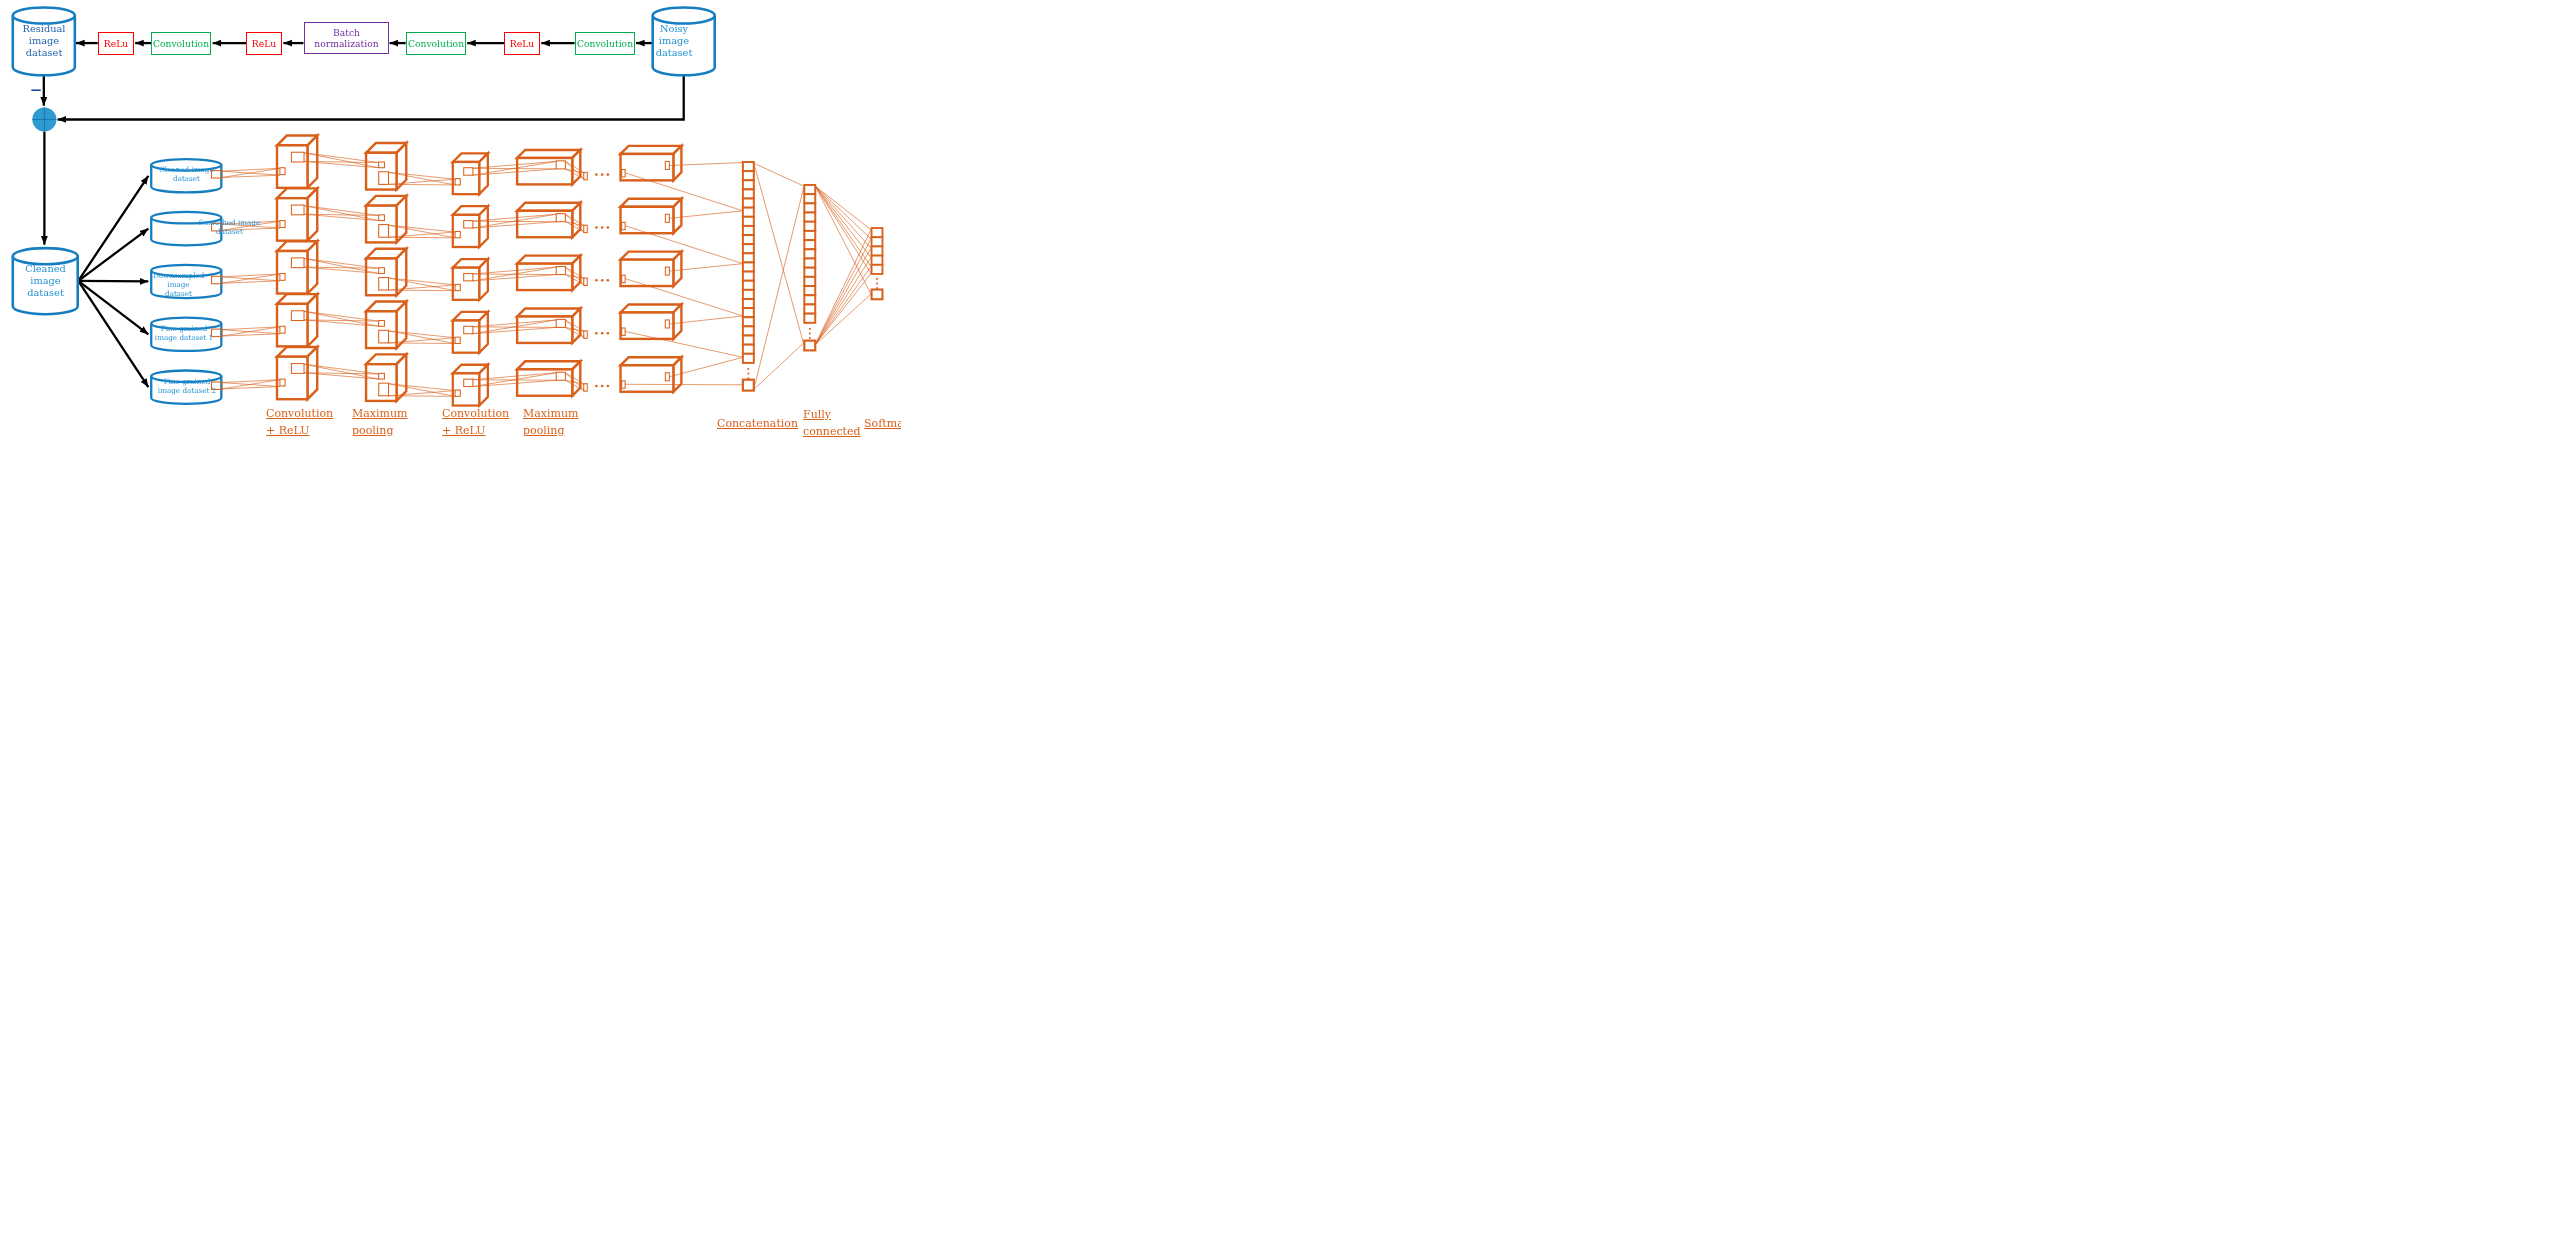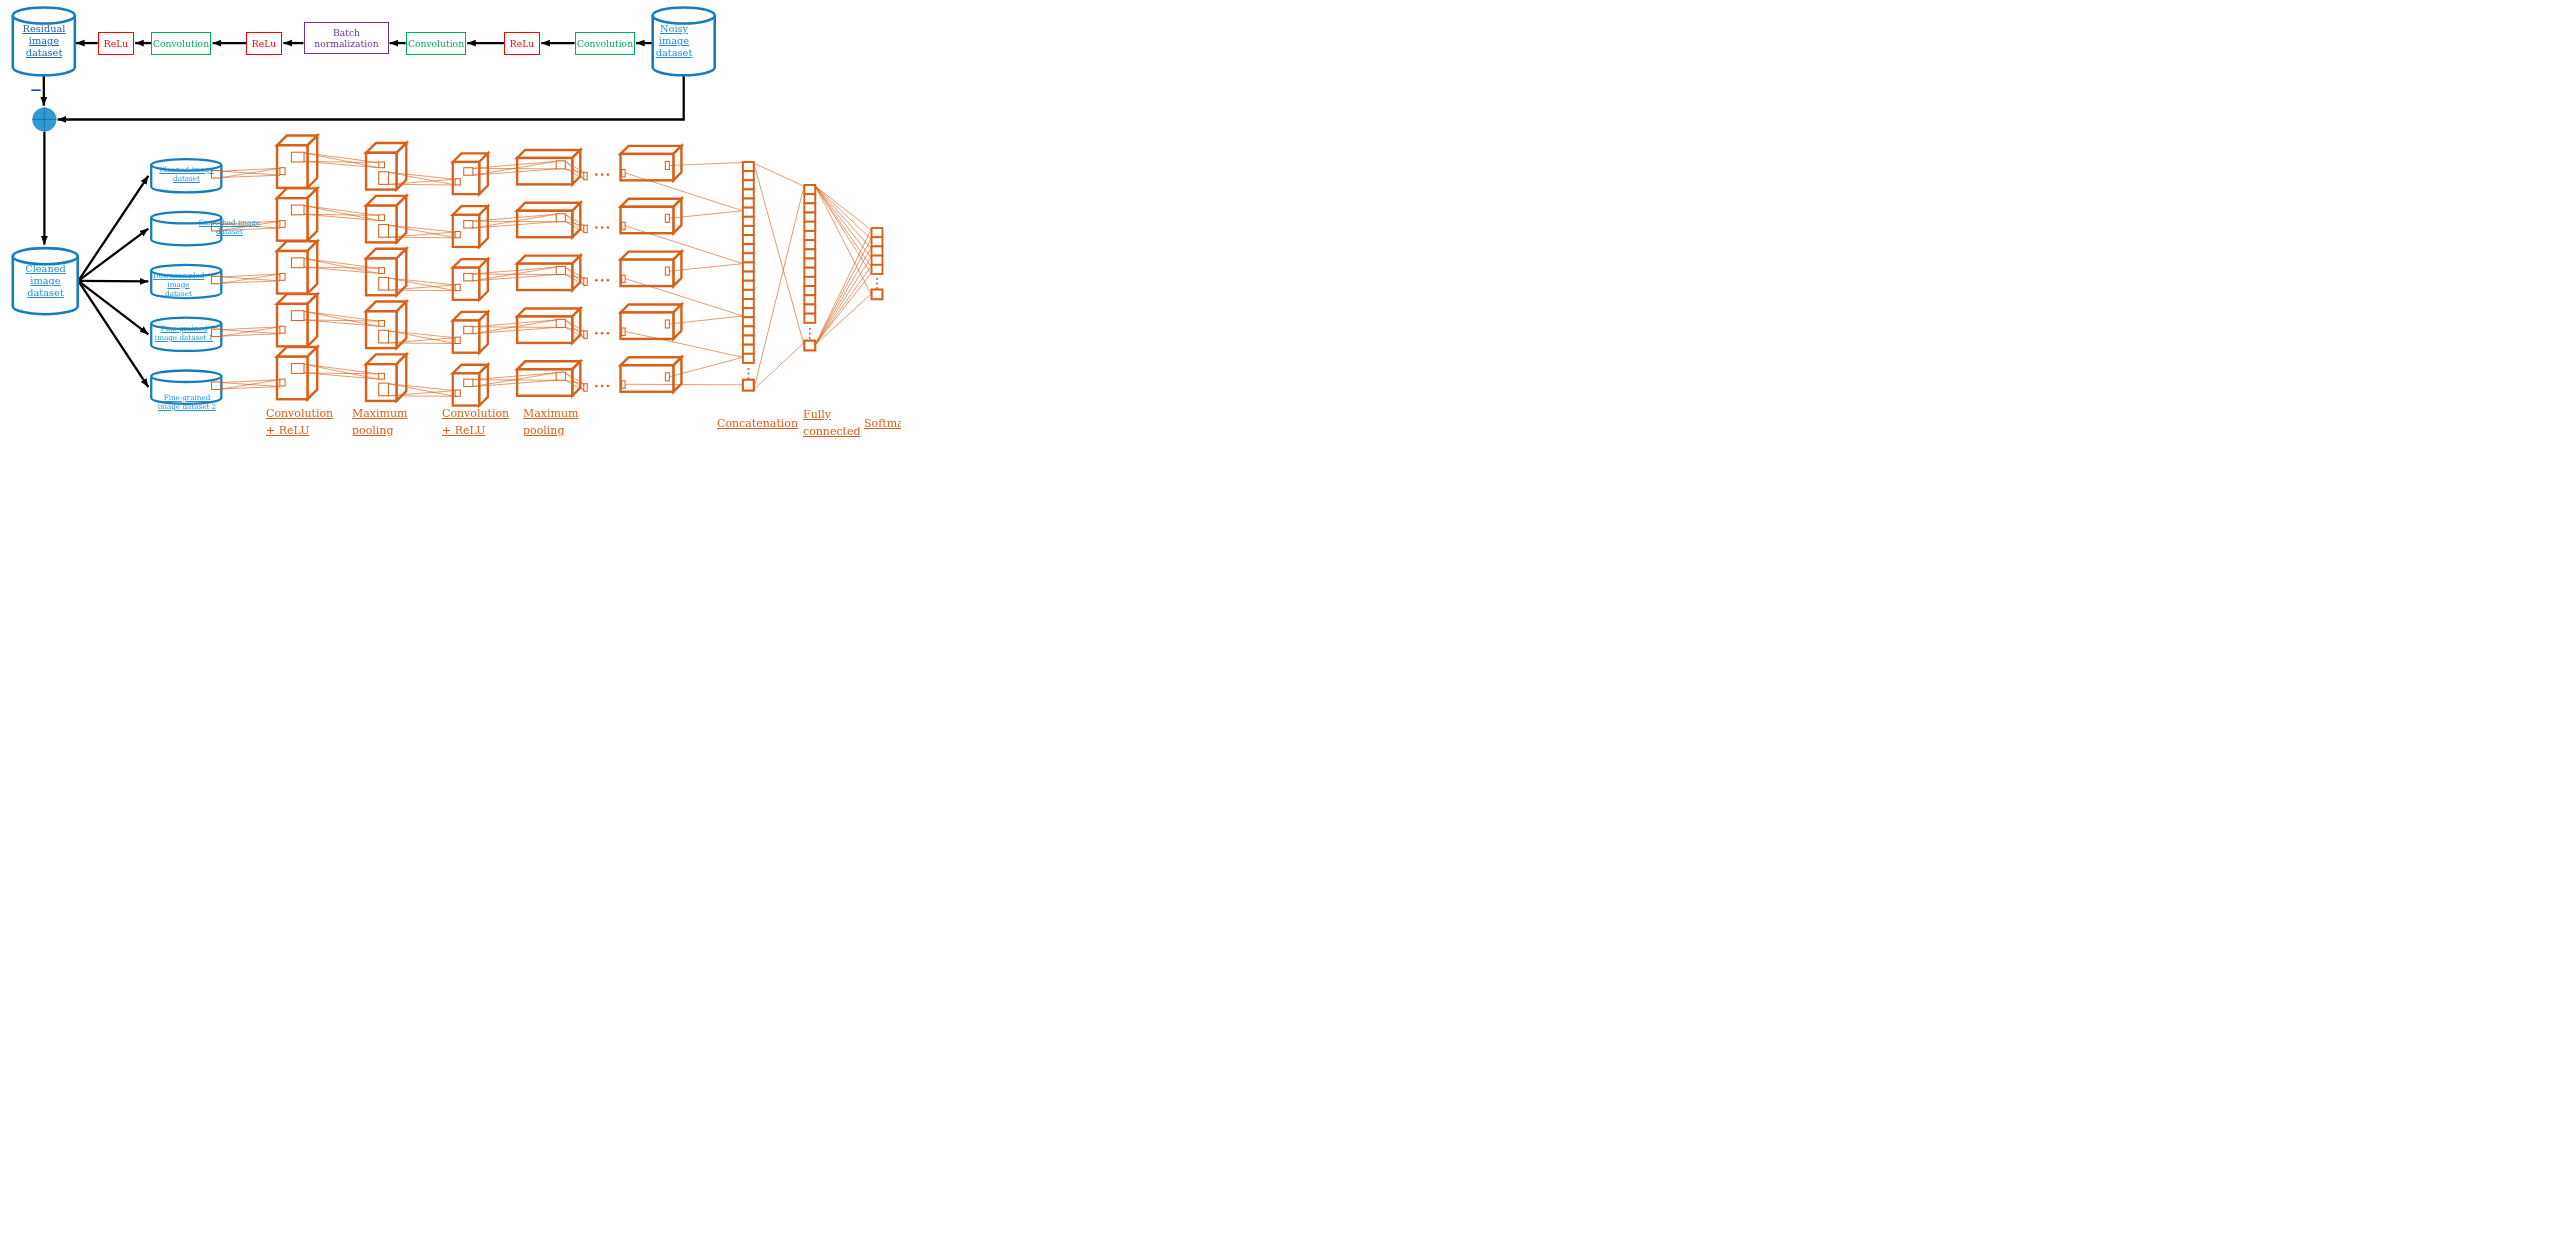--- a/index.html
+++ b/index.html
@@ -4,21 +4,21 @@
 <style>
   html,body{margin:0;padding:0;background:#ffffff;}
   #stage{
     position:relative;
     width:901px;height:440px;
     background:#ffffff;
     font-family:"DejaVu Serif","Liberation Serif",serif;
     overflow:hidden;
   }
   #diagram{position:absolute;left:0;top:0;}
-  .lbl{position:absolute;text-align:center;line-height:1.25;text-decoration:underline;}
+  .lbl{position:absolute;text-align:center;line-height:1.25;}
   .cyl-big{font-size:9.8px;}
   .cyl-small{font-size:7.2px;line-height:1.22;}
   .box{
     position:absolute;display:flex;align-items:center;justify-content:center;
     border:1.7px solid #000;background:transparent;font-size:9.2px;
     white-space:nowrap;text-align:center;box-sizing:border-box;
   }
   .box.wrap{white-space:normal;line-height:1.2;}
   .stage-lbl{position:absolute;font-size:11px;line-height:1.55;color:#D9601A;text-align:left;text-decoration:underline;}
   .stage-lbl.center{text-align:center;}
@@ -447,21 +447,21 @@
   <div class="box" style="left: 246px; top: 32px; width: 36px; height: 23px; color: rgb(255, 0, 0); border-color: rgb(255, 0, 0);">ReLu</div>
   <div class="box wrap" style="left: 304px; top: 22px; width: 85px; height: 32px; color: rgb(112, 48, 160); border-color: rgb(112, 48, 160);">Batch normalization</div>
   <div class="box" style="left: 406px; top: 32px; width: 60px; height: 23px; color: rgb(0, 176, 80); border-color: rgb(0, 176, 80);">Convolution</div>
   <div class="box" style="left: 504px; top: 32px; width: 36px; height: 23px; color: rgb(255, 0, 0); border-color: rgb(255, 0, 0);">ReLu</div>
   <div class="box" style="left: 575px; top: 32px; width: 60px; height: 23px; color: rgb(0, 176, 80); border-color: rgb(0, 176, 80);">Convolution</div>
 
   <div class="lbl cyl-small" style="left:153px;top:166px;width:67px;color:#2493D4;">Cleaned image dataset</div>
   <div class="lbl cyl-small" style="left:153px;top:219px;width:67px;color:#2493D4;margin-left:43px;">Smoothed image dataset</div>
   <div class="lbl cyl-small" style="left:153px;top:272px;width:51px;color:#2493D4;">Downsampled image dataset</div>
   <div class="lbl cyl-small" style="left:153px;top:325px;width:62px;color:#2493D4;">Fine-grained image dataset 1</div>
-  <div class="lbl cyl-small" style="left:153px;top:394px;width:68px;color:#2493D4;">Fine-grained image dataset 2</div>
+  <div class="lbl cyl-small" style="left:153px;top:378px;width:68px;color:#2493D4;">Fine-grained image dataset 2</div>
 
   <div class="stage-lbl" style="left:266px;top:405px;width:66px;">Convolution + ReLU</div>
   <div class="stage-lbl" style="left:352px;top:405px;width:57px;">Maximum pooling</div>
   <div class="stage-lbl" style="left:442px;top:405px;width:66px;">Convolution + ReLU</div>
   <div class="stage-lbl" style="left:523px;top:405px;width:57px;">Maximum pooling</div>
   <div class="stage-lbl center" style="left:717px;top:415px;width:75px;">Concatenation</div>
   <div class="stage-lbl" style="left:803px;top:406px;width:57px;">Fully connected</div>
   <div class="stage-lbl center" style="left:861px;top:415px;width:52px;">Softmax</div>
 </div>
 

